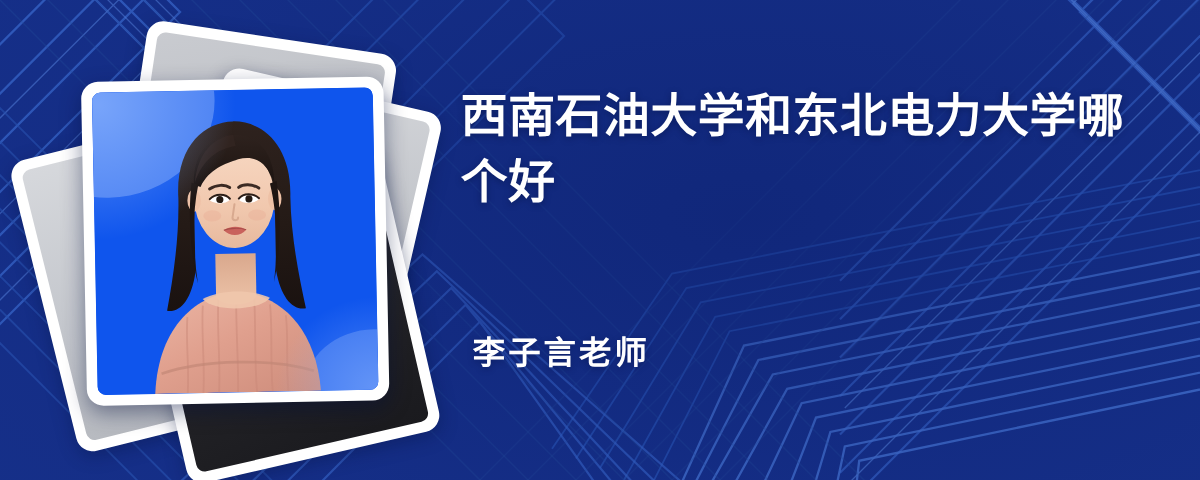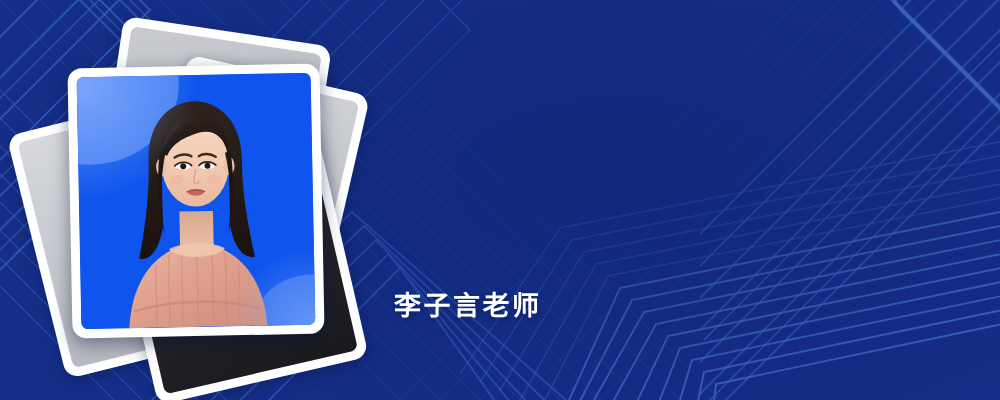--- a/index.html
+++ b/index.html
@@ -165,21 +165,21 @@
     font-size: 39px;
     line-height: 1.42;
     font-weight: 700;
     letter-spacing: 0.5px;
     text-shadow: 0 2px 6px rgba(5,16,60,0.45);
   }
 
   .byline {
     position: absolute;
     left: 10px;
-    top: 284px;
+    top: 272px;
     margin: 0;
     color: #ffffff;
     font-size: 27px;
     font-weight: 700;
     letter-spacing: 2.5px;
     text-shadow: 0 2px 5px rgba(5,16,60,0.4);
   }
 
   .byline-sub {
     position: absolute;
@@ -439,18 +439,19 @@
           <ellipse cx="106" cy="112" rx="8" ry="5" fill="#e8a992" opacity="0.35"></ellipse>
           <ellipse cx="146" cy="112" rx="8" ry="5" fill="#e8a992" opacity="0.35"></ellipse>
         </svg>
 
         <div class="photo-wash"></div>
       </div>
     </div>
   </div>
 
   <div class="text-col">
+    <h1 class="headline">西南石油大学和东北电力大学哪个好</h1>
 
     <div class="byline">李子言老师</div>
 
   </div>
 
 </div>
 
 </body></html>

